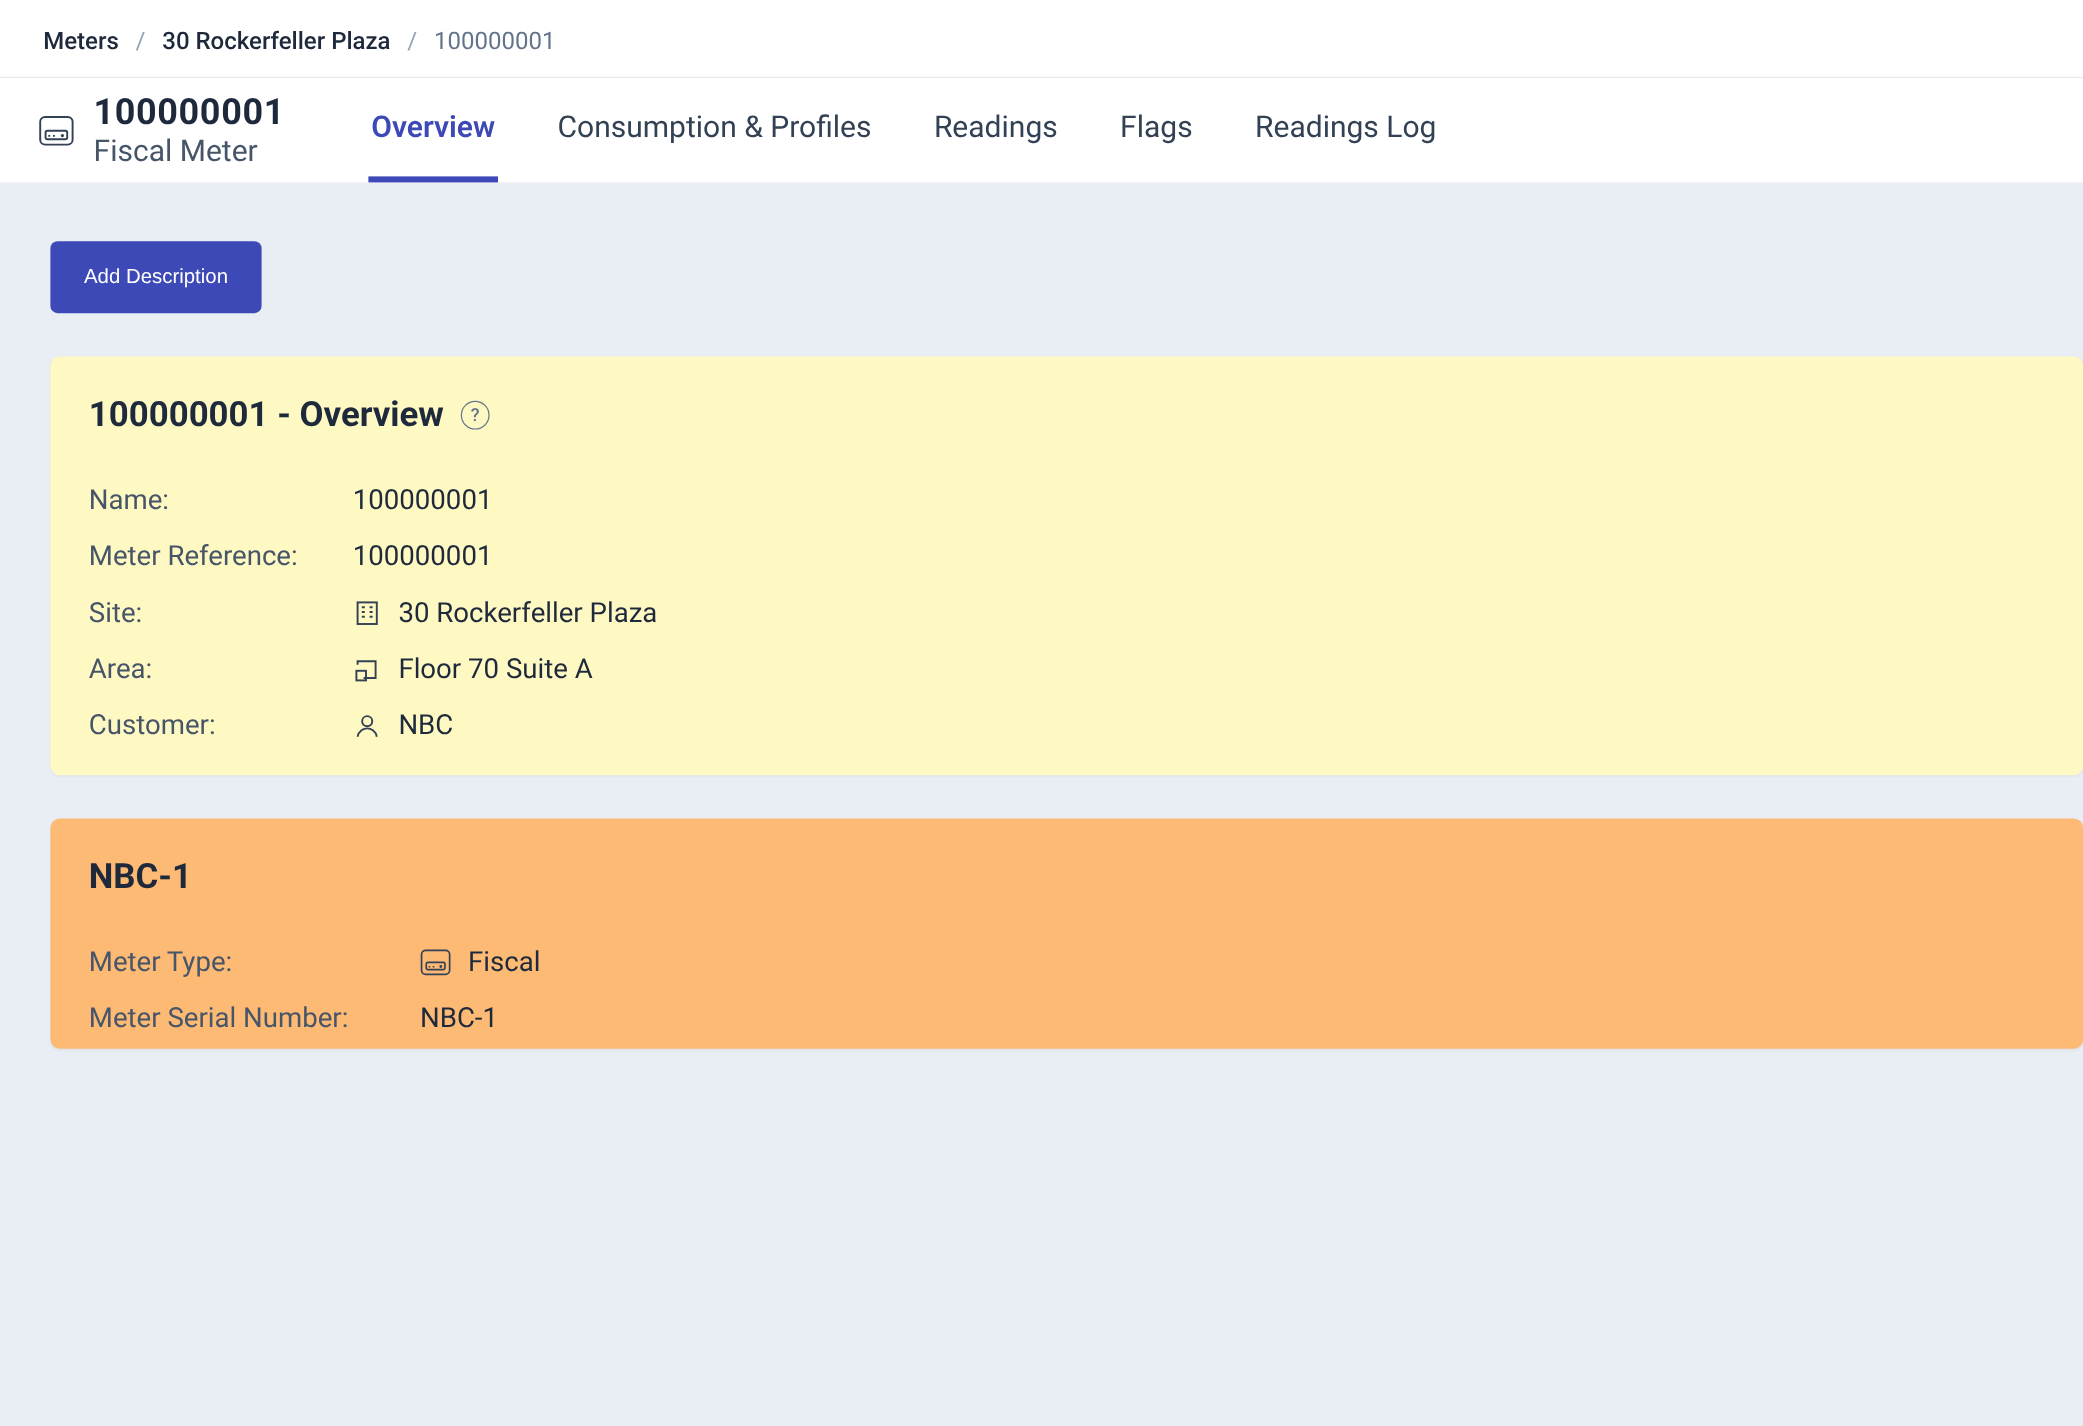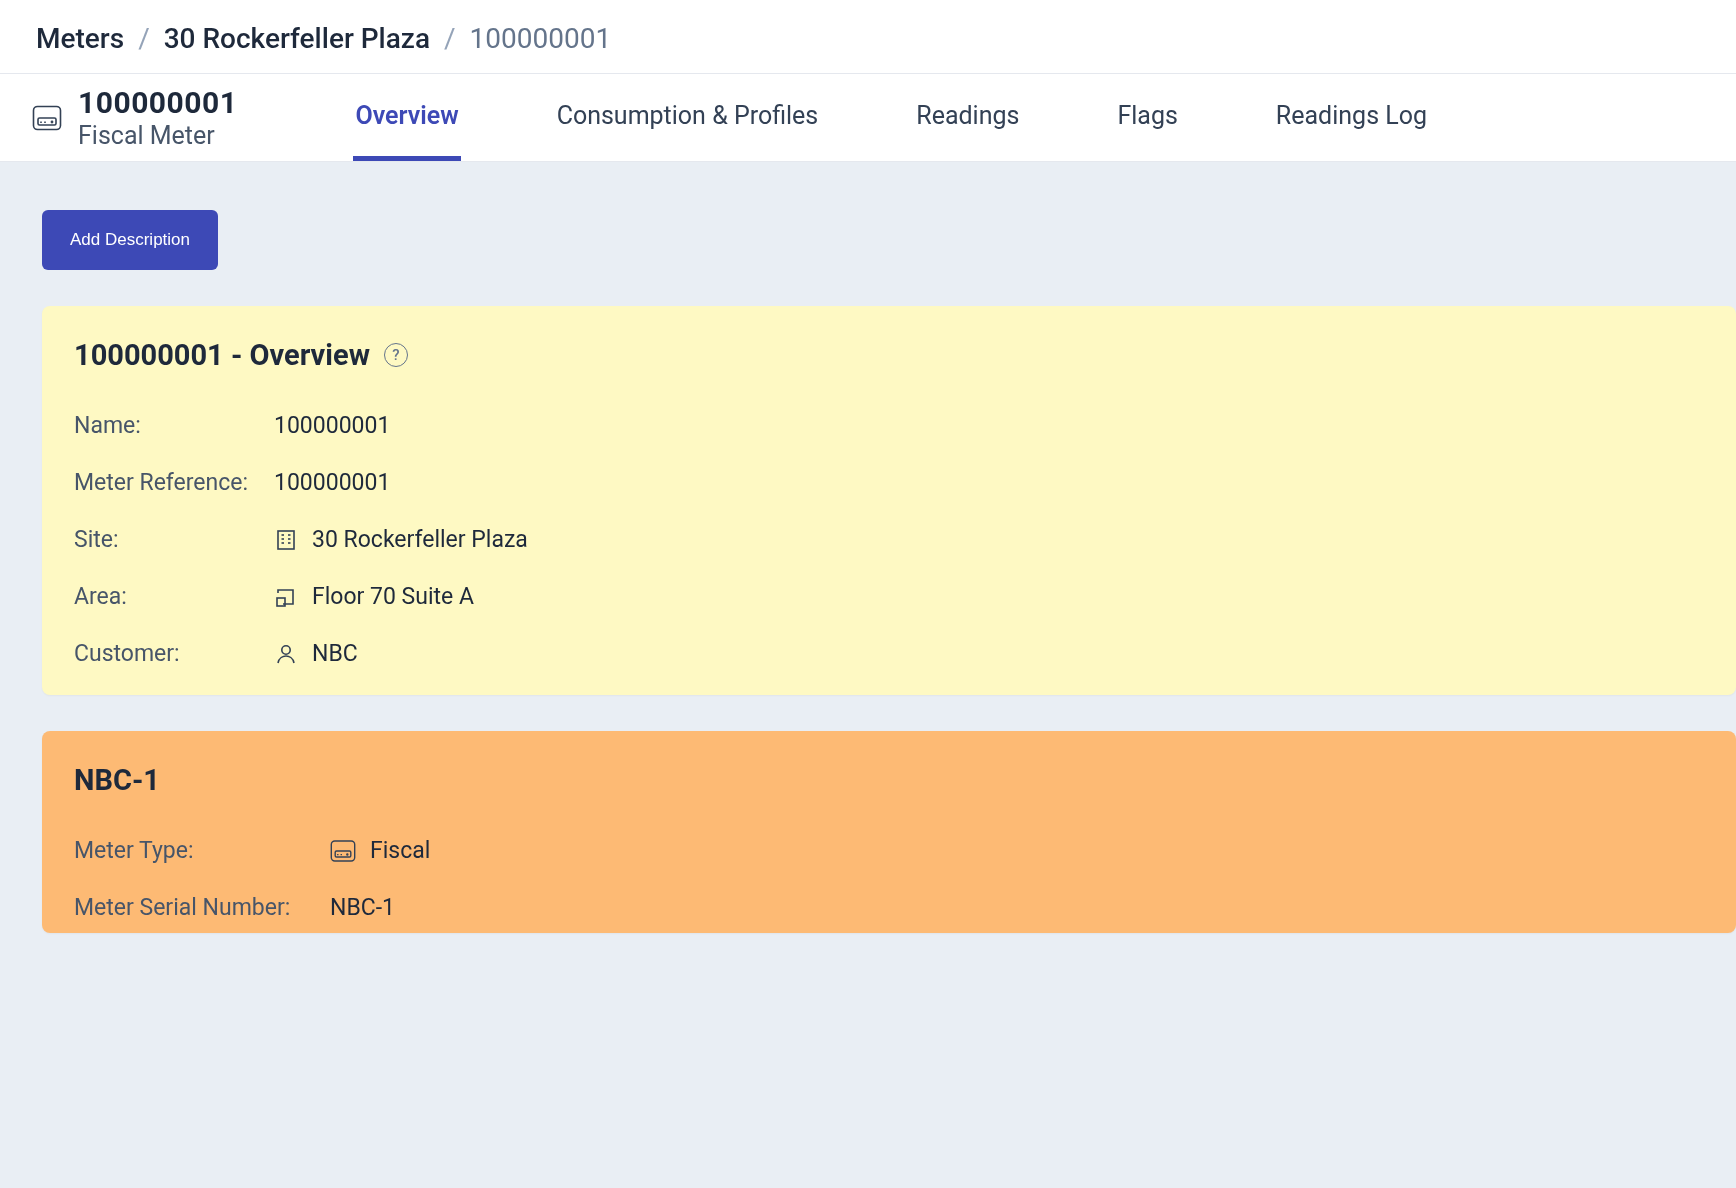--- a/index.html
+++ b/index.html
@@ -6,21 +6,21 @@
   html, body {
     font-family: -apple-system, BlinkMacSystemFont, "Segoe UI", Roboto, "Helvetica Neue", Arial, sans-serif;
     background: #fff;
     color: #1e293b;
     width: 1736px;
   }
 
   
   .breadcrumb {
     padding: 22px 36px 18px 36px;
-    font-size: 28px;
+    font-size: 20px;
     color: #475569;
     border-bottom: 1px solid #e5e8ee;
     display: flex;
     align-items: center;
     gap: 14px;
   }
   .breadcrumb a {
     color: #1e293b;
     text-decoration: none;
     font-weight: 500;
@@ -64,21 +64,20 @@
   }
   .tab {
     display: flex;
     align-items: center;
     font-size: 25px;
     color: #334155;
     cursor: pointer;
     border-bottom: 5px solid transparent;
     padding: 0 2px;
     height: 100%;
-    margin-left: 46px;
   }
   .tab.active {
     color: #3d49b6;
     font-weight: 600;
     border-bottom-color: #3d49b6;
   }
 
   
   .content {
     background: #e9eef4;
@@ -122,20 +121,21 @@
     font-weight: 500;
   }
 
   .kv-table {
     margin-top: 40px;
     display: grid;
     grid-template-columns: 200px auto;
     row-gap: 30px;
     column-gap: 0px;
     font-size: 23px;
+    gap: 20px;
   }
   .kv-table.wide { grid-template-columns: 256px auto; }
   .kv-label { color: #475569; }
   .kv-value {
     color: #1e293b;
     display: flex;
     align-items: center;
     gap: 14px;
   }
   .kv-value svg { flex-shrink: 0; }

